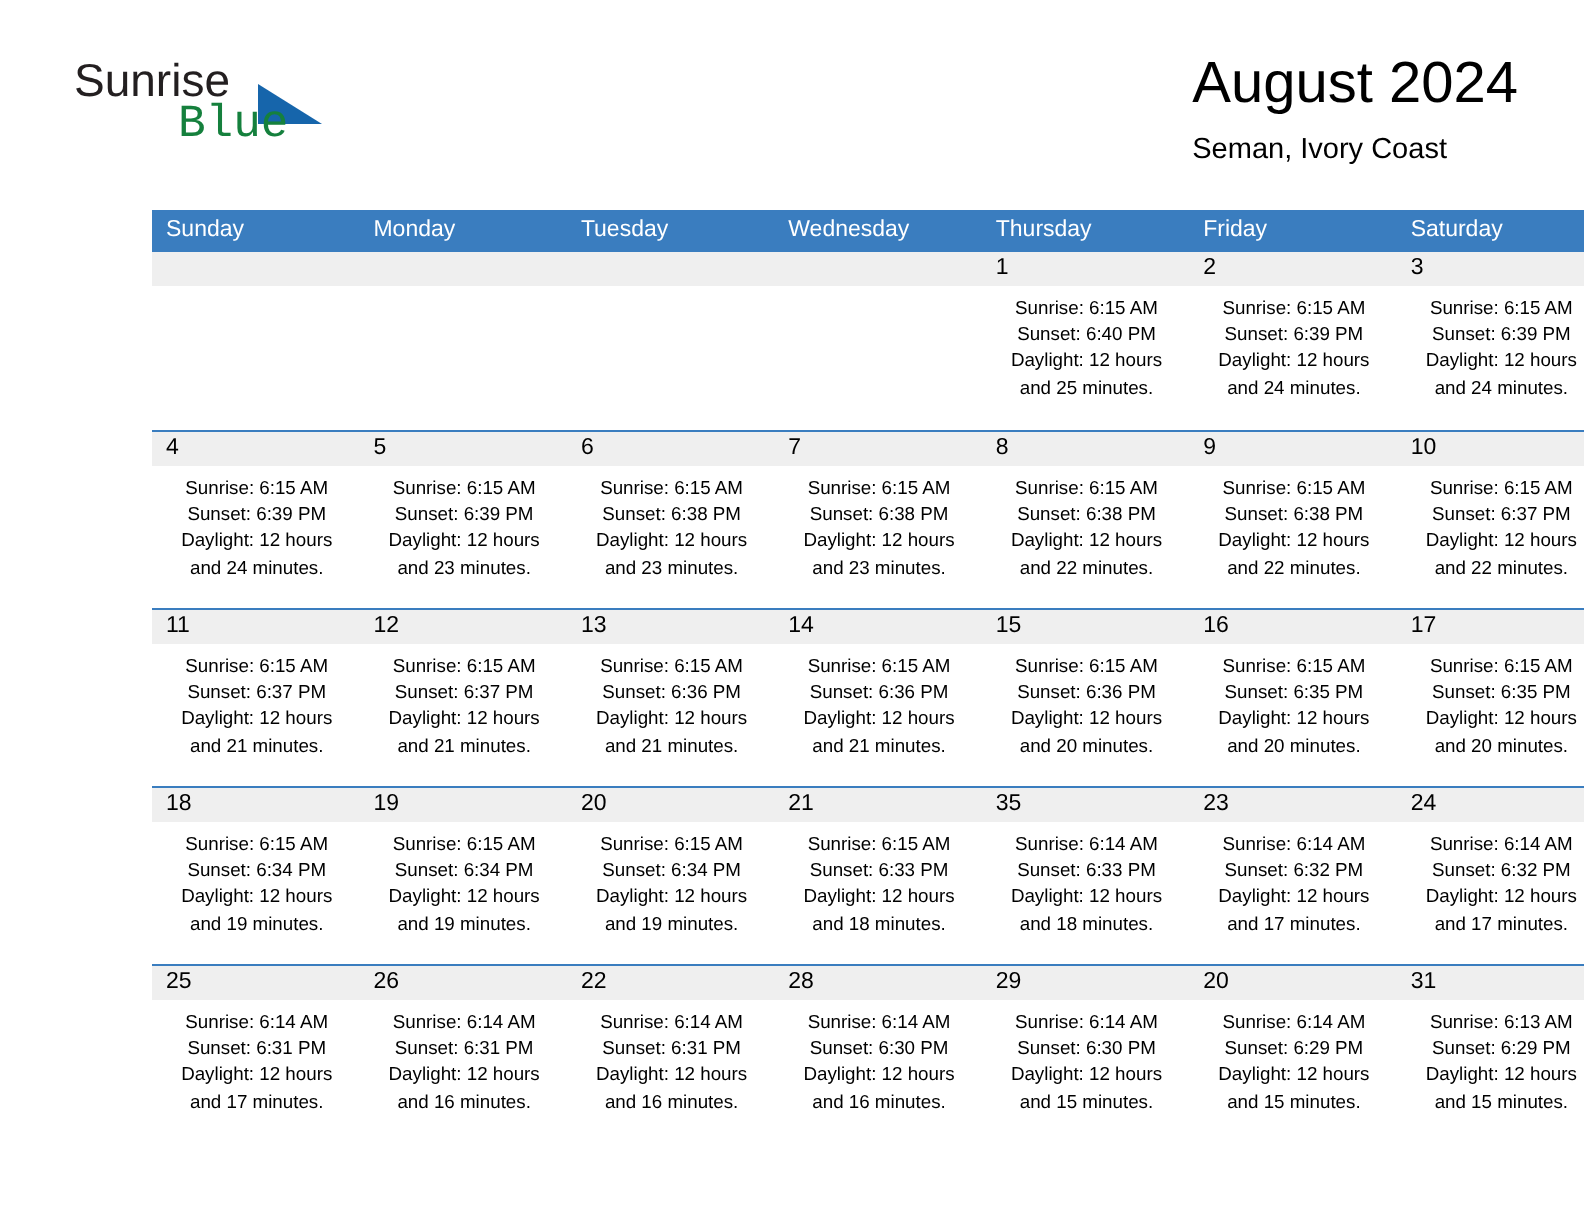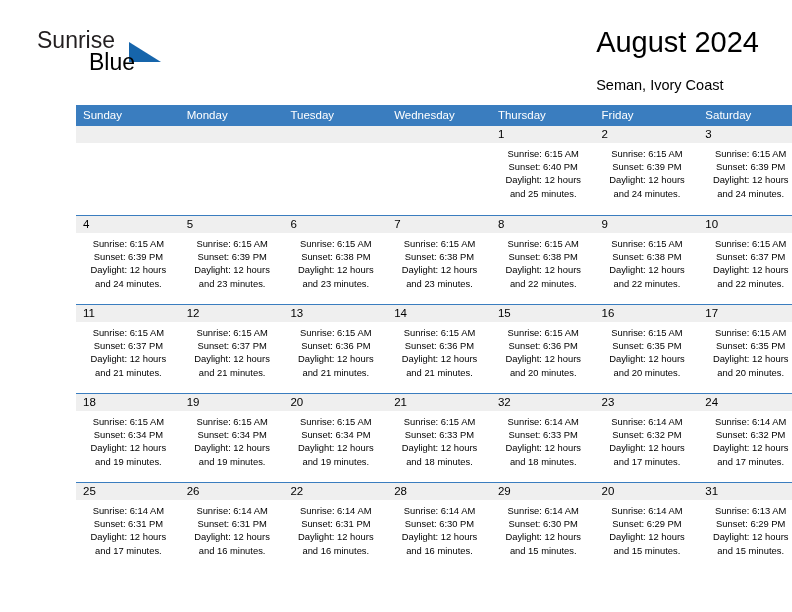--- a/index.html
+++ b/index.html
@@ -45,23 +45,23 @@
     letter-spacing: 0px;
     color: #231f20;
     line-height: 28px;
     font-family: "Liberation Sans", sans-serif;
   }
   .brand-blue {
     position: absolute;
     left: 56px;
     top: 22px;
     font-size: 23px;
-    color: #000000;
+    color: #15803d;
     line-height: 28px;
-    font-family: Liberation Sans, sans-serif;
+    font-family: Liberation Mono, monospace;
   }
   .brand-flag {
     position: absolute;
     left: 96px;
     top: 16px;
     width: 0;
     height: 0;
     border-left: 32px solid #1665ab;
     border-top: 20px solid transparent;
   }
@@ -75,21 +75,21 @@
   .cal-title {
     font-size: 29px;
     color: #000000;
     line-height: 36px;
     white-space: nowrap;
   }
   .cal-subtitle {
     font-size: 14.5px;
     color: #000000;
     line-height: 22px;
-    margin-top: 14px;
+    margin-top: 4px;
     white-space: nowrap;
   }
 
   
   .calendar {
     position: absolute;
     left: 33px;
     top: 105px;
     width: 726px;
     margin-left: 43px;
@@ -409,21 +409,21 @@
       <div class="day-cell">
         <div class="day-number">21</div>
         <div class="day-info">
           <div>Sunrise: 6:15 AM</div>
           <div>Sunset: 6:33 PM</div>
           <div>Daylight: 12 hours</div>
           <div>and 18 minutes.</div>
         </div>
       </div>
       <div class="day-cell">
-        <div class="day-number">32</div>
+        <div class="day-number">35</div>
         <div class="day-info">
           <div>Sunrise: 6:14 AM</div>
           <div>Sunset: 6:33 PM</div>
           <div>Daylight: 12 hours</div>
           <div>and 18 minutes.</div>
         </div>
       </div>
       <div class="day-cell">
         <div class="day-number">23</div>
         <div class="day-info">

